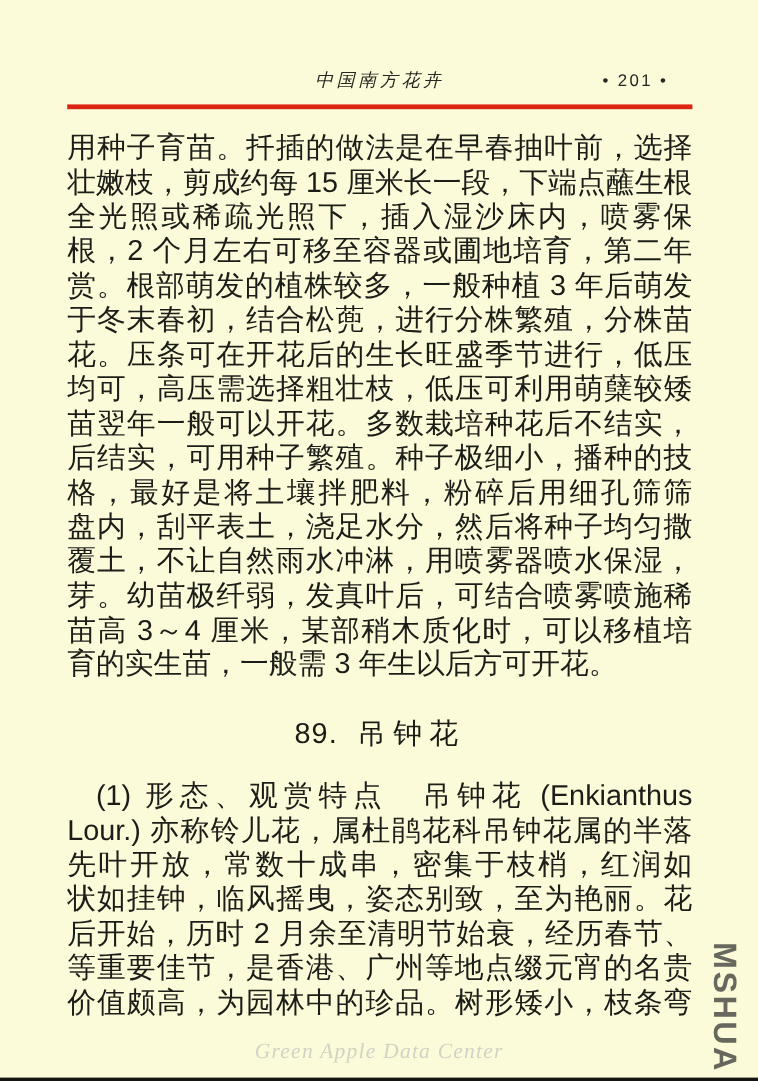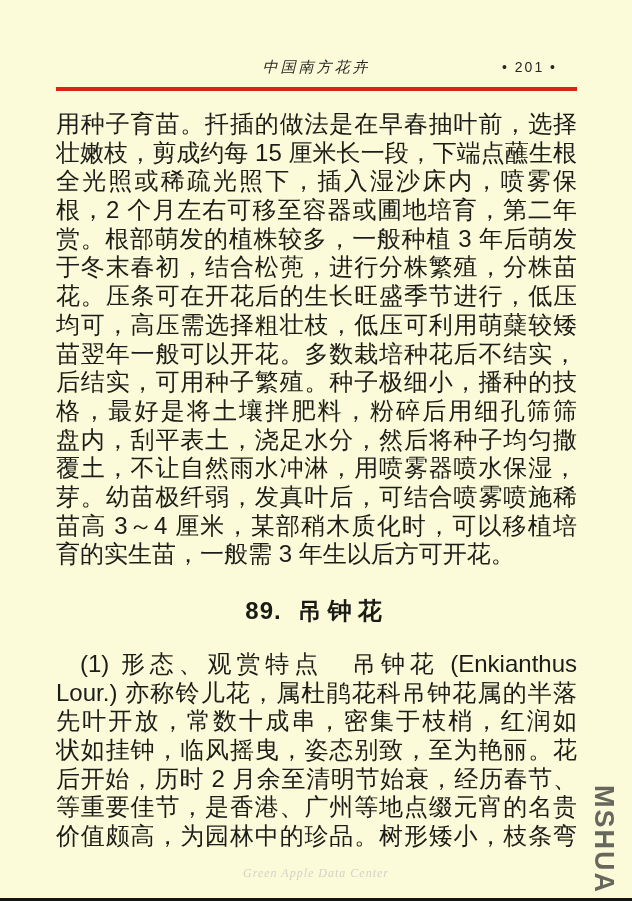--- a/index.html
+++ b/index.html
@@ -68,37 +68,37 @@
   .line.indent {
     padding-left: 24px;
   }
 
   .section-heading {
     margin: 0;
     margin-top: 26px;
     margin-bottom: 21px;
     height: 34px;
     font-size: 24px;
-    font-weight: bold;
+    font-weight: normal;
     text-align: center;
     color: #1b1b16;
   }
   .heading-number { margin-right: 16px; letter-spacing: 1px; }
   .heading-title  { letter-spacing: 6px; }
 
   
   .watermark {
     position: absolute;
     left: 0;
     right: 0;
     top: 866px;
     text-align: center;
     font-family: "Liberation Serif", serif;
     font-style: italic;
-    font-size: 12px;
+    font-size: 18px;
     letter-spacing: 1px;
     color: #d2d2c6;
   }
 
   
   .press-mark {
     position: absolute;
     left: 551px;
     top: 817px;
     width: 100px;

